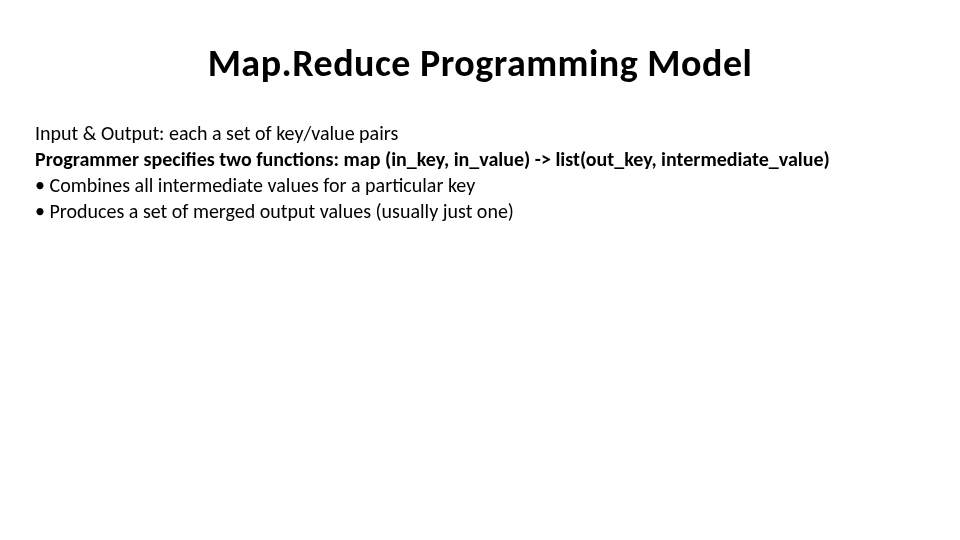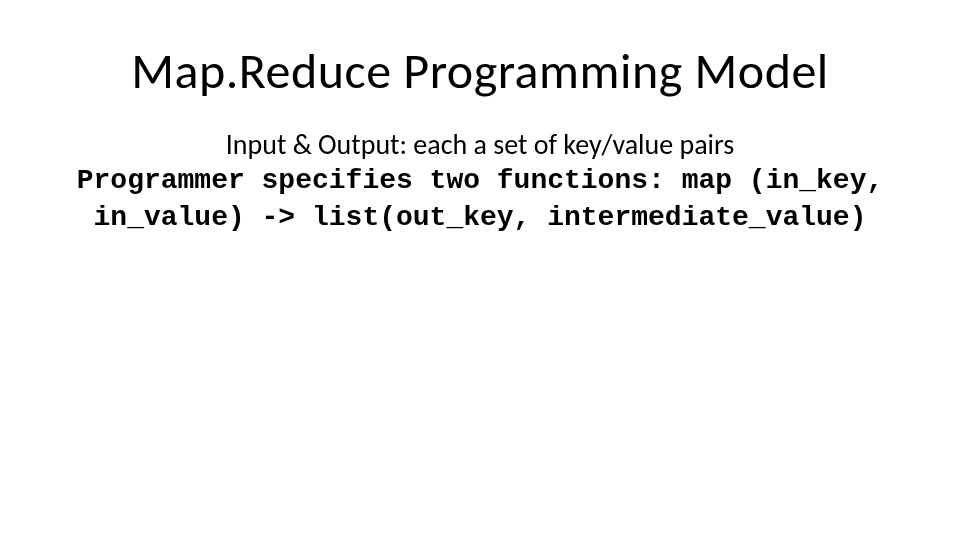--- a/index.html
+++ b/index.html
@@ -10,39 +10,39 @@
     body {
       width: 960px;
       height: 540px;
       background: #ffffff;
       font-family: Calibri, "Segoe UI", Arial, sans-serif;
       color: #000000;
       padding: 40px 35px 0 35px;
     }
     .title {
       text-align: center;
-      font-size: 50px;
-      font-weight: 400;
-      margin-bottom: 26px;
+      font-size: 38px;
+      font-weight: 700;
+      margin-bottom: 34px;
       letter-spacing: 0.5px;
     }
     .body-text {
-      font-size: 28px;
+      font-size: 20px;
       line-height: 1.3;
-      text-align: center;
     }
     .line {
       display: block;
     }
     .bold {
       font-weight: 700;
-      font-family: Liberation Mono, monospace;
     }
   </style>
 </head>
 <body>
 
 <h1 class="title">Map.Reduce Programming Model</h1>
 
 <div class="body-text">
   <span class="line">Input &amp; Output: each a set of key/value pairs</span>
   <span class="line bold">Programmer specifies two functions: map (in_key, in_value) -&gt; list(out_key, intermediate_value)</span>
+  <span class="line">• Combines all intermediate values for a particular key</span>
+  <span class="line">• Produces a set of merged output values (usually just one)</span>
 </div>
 
 </body></html>

